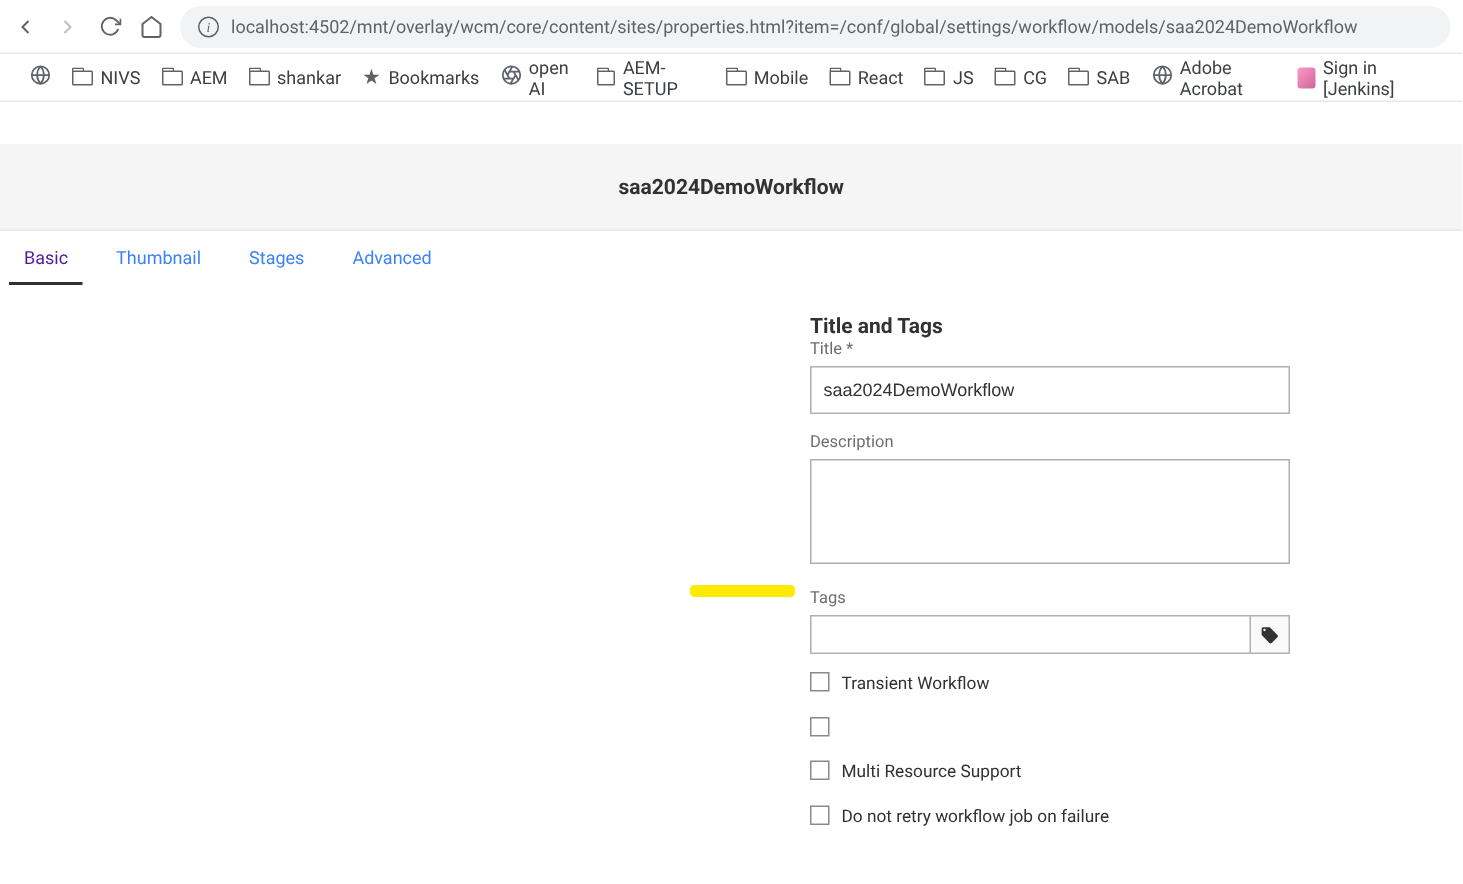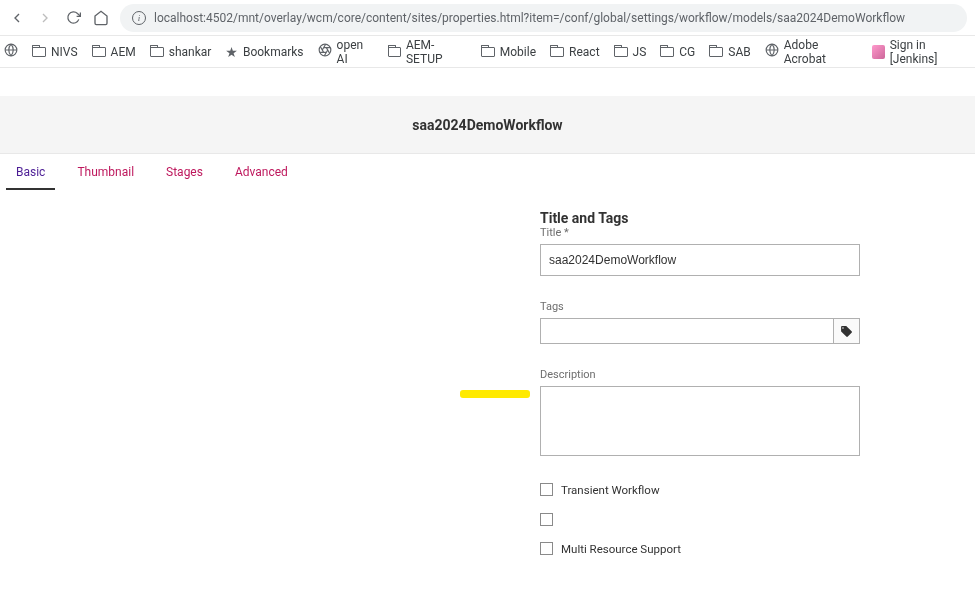--- a/index.html
+++ b/index.html
@@ -48,21 +48,21 @@
       align-items: center;
       justify-content: center;
       font-size: 9px;
       font-style: italic;
       font-family: serif;
     }
     .bookmarks-bar {
       display: flex;
       align-items: center;
       height: 32px;
-      padding: 0 4px;
+      padding: 0 20px;
       gap: 14px;
       border-bottom: 1px solid #e8e8e8;
       font-size: 12px;
       color: #333;
     }
     .bookmark-item {
       display: flex;
       align-items: center;
       gap: 5px;
       color: #3c4043;
@@ -109,21 +109,21 @@
       height: 36px;
       padding: 0;
       gap: 0;
       font-size: 12px;
     }
     .tab-item {
       padding: 0 16px;
       height: 36px;
       display: flex;
       align-items: center;
-      color: #be185d;
+      color: #3b82f6;
       cursor: pointer;
       position: relative;
     }
     .tab-item.active {
       color: #4c1d95;
     }
     .tab-item.active::after {
       content: '';
       position: absolute;
       bottom: 0;
@@ -132,21 +132,21 @@
       height: 2px;
       background: #323232;
     }
     .content {
       padding: 20px 0 40px 540px;
     }
     .section-title {
       font-size: 14px;
       font-weight: 700;
     }
-    .field { margin-bottom: 24px; }
+    .field { margin-bottom: 12px; }
     .field-label {
       font-size: 11px;
       color: #6e6e6e;
       margin-bottom: 5px;
       display: block;
     }
     .text-input {
       width: 320px;
       height: 32px;
       border: 1px solid #b0b0b0;
@@ -328,45 +328,49 @@
       <span>Advanced</span>
     </div>
 </div>
 
 <div class="content">
   <div class="section-title">Title and Tags</div>
 
   <div class="field">
     <span class="field-label">Title *</span>
     <input class="text-input" value="saa2024DemoWorkflow" style="">
+  </div>
+
+  <div class="field">
+    <span class="field-label">Description</span>
+    <textarea class="textarea-input" style=""></textarea>
   </div>
 
   <div class="field">
     <span class="field-label">Tags</span>
     <div class="tags-row">
       <input class="tags-input" style="">
       <div class="tags-button">
         <svg width="13" height="13" viewBox="0 0 24 24" fill="#323232">
             <path d="M21.41 11.58l-9-9C12.05 2.22 11.55 2 11 2H4c-1.1 0-2 .9-2 2v7c0 .55.22 1.05.59 1.42l9 9c.36.36.86.58 1.41.58s1.05-.22 1.41-.59l7-7c.37-.36.59-.86.59-1.41s-.23-1.06-.59-1.42zM5.5 7C4.67 7 4 6.33 4 5.5S4.67 4 5.5 4 7 4.67 7 5.5 6.33 7 5.5 7z"></path>
           </svg>
       </div>
     </div>
   </div>
 
-  <div class="field">
-    <span class="field-label">Description</span>
-    <textarea class="textarea-input" style=""></textarea>
-  </div>
-
   <div class="checkbox-row">
     <div class="checkbox"></div>
     <span class="checkbox-label">Transient Workflow</span>
   </div>
   <div class="checkbox-row">
     <div class="checkbox"></div>
   </div>
   <div class="checkbox-row">
     <div class="checkbox"></div>
     <span class="checkbox-label">Multi Resource Support</span>
   </div>
+  <div class="checkbox-row">
+    <div class="checkbox"></div>
+    <span class="checkbox-label">Do not retry workflow job on failure</span>
+  </div>
 </div>
 
 <div class="highlight"></div>
 
 </body></html>

